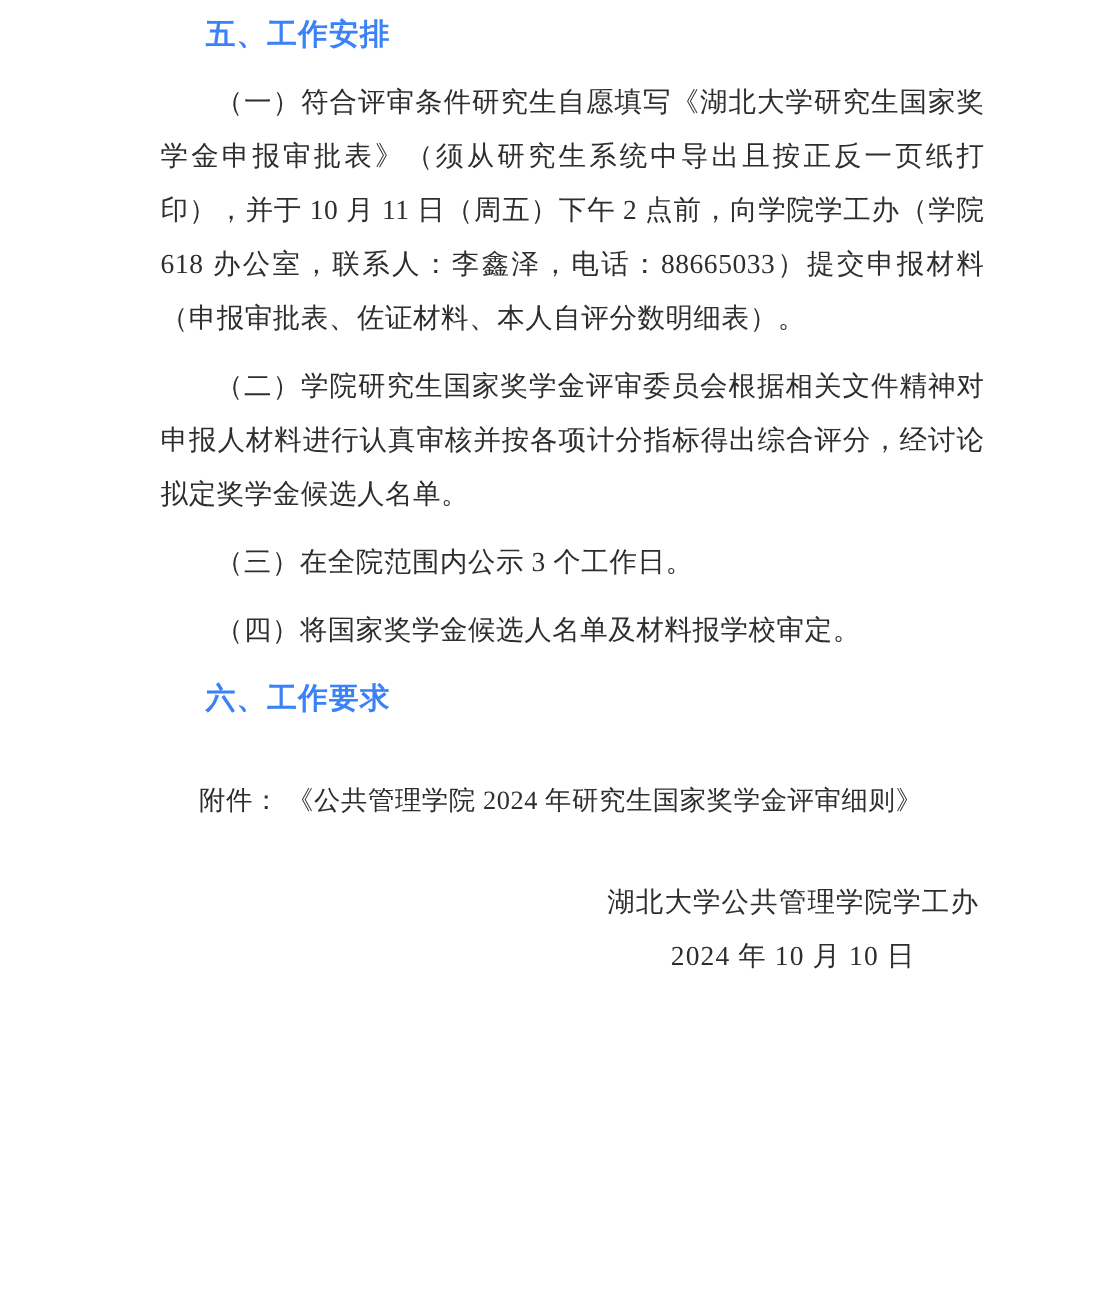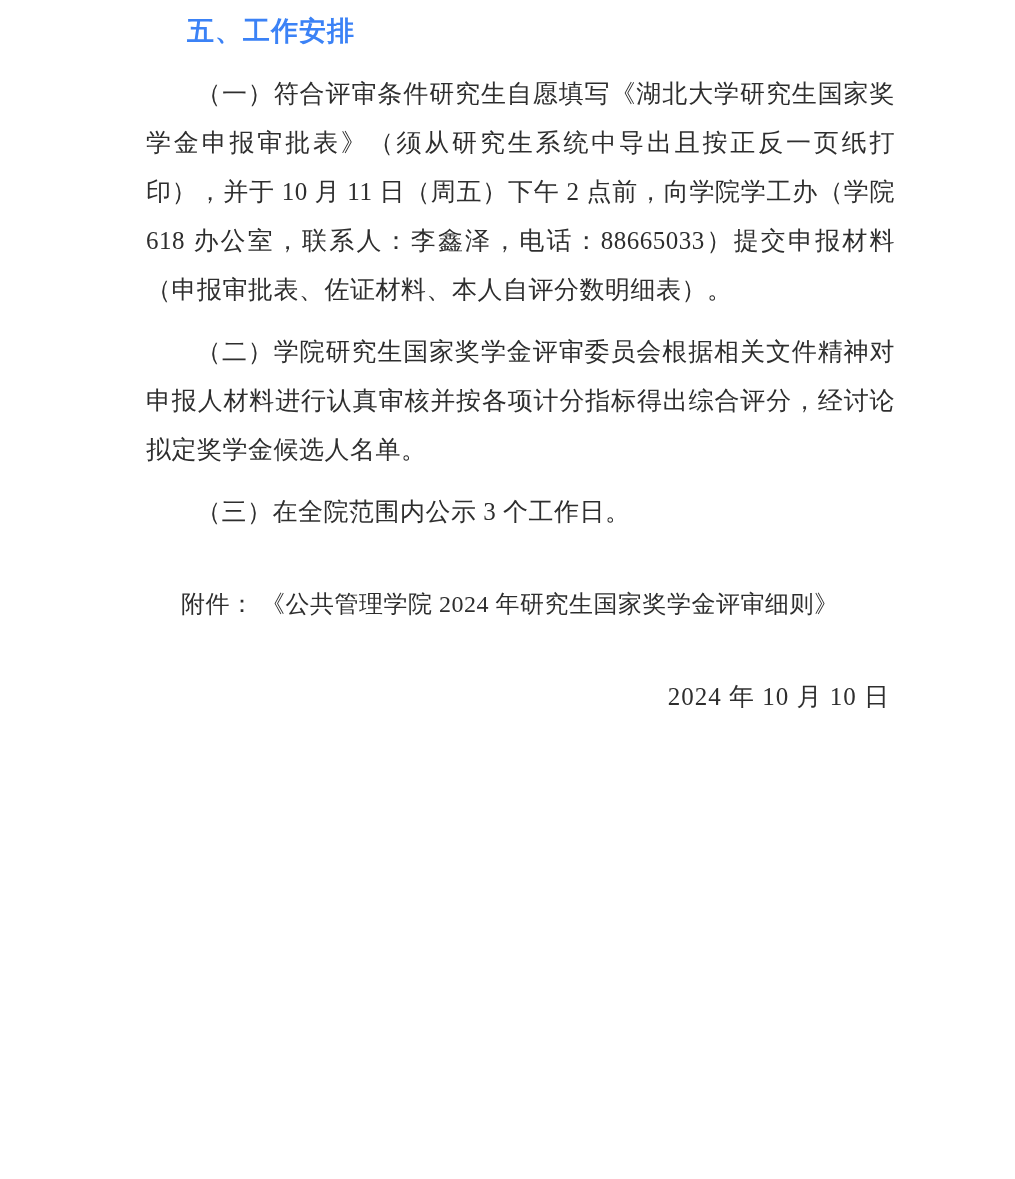--- a/index.html
+++ b/index.html
@@ -68,22 +68,25 @@
 <div class="page-content">
 
   <h2 class="doc-heading">五、工作安排</h2>
 
   <p class="doc-paragraph">（一）符合评审条件研究生自愿填写《湖北大学研究生国家奖学金申报审批表》（须从研究生系统中导出且按正反一页纸打印），并于 10 月 11 日（周五）下午 2 点前，向学院学工办（学院 618 办公室，联系人：李鑫泽，电话：88665033）提交申报材料（申报审批表、佐证材料、本人自评分数明细表）。</p>
 
   <p class="doc-paragraph">（二）学院研究生国家奖学金评审委员会根据相关文件精神对申报人材料进行认真审核并按各项计分指标得出综合评分，经讨论拟定奖学金候选人名单。</p>
 
   <p class="doc-paragraph">（三）在全院范围内公示 3 个工作日。</p>
 
+  <p class="doc-paragraph">（四）将国家奖学金候选人名单及材料报学校审定。</p>
 
+  <h2 class="doc-heading">六、工作要求</h2>
 
 
   <p class="attachment-line">附件： 《公共管理学院 2024 年研究生国家奖学金评审细则》</p>
 
   <div class="signature-block">
+    <p class="signature-line">湖北大学公共管理学院学工办</p>
     <p class="date-line">2024 年 10 月 10 日</p>
   </div>
 
 </div>
 
 </body></html>

